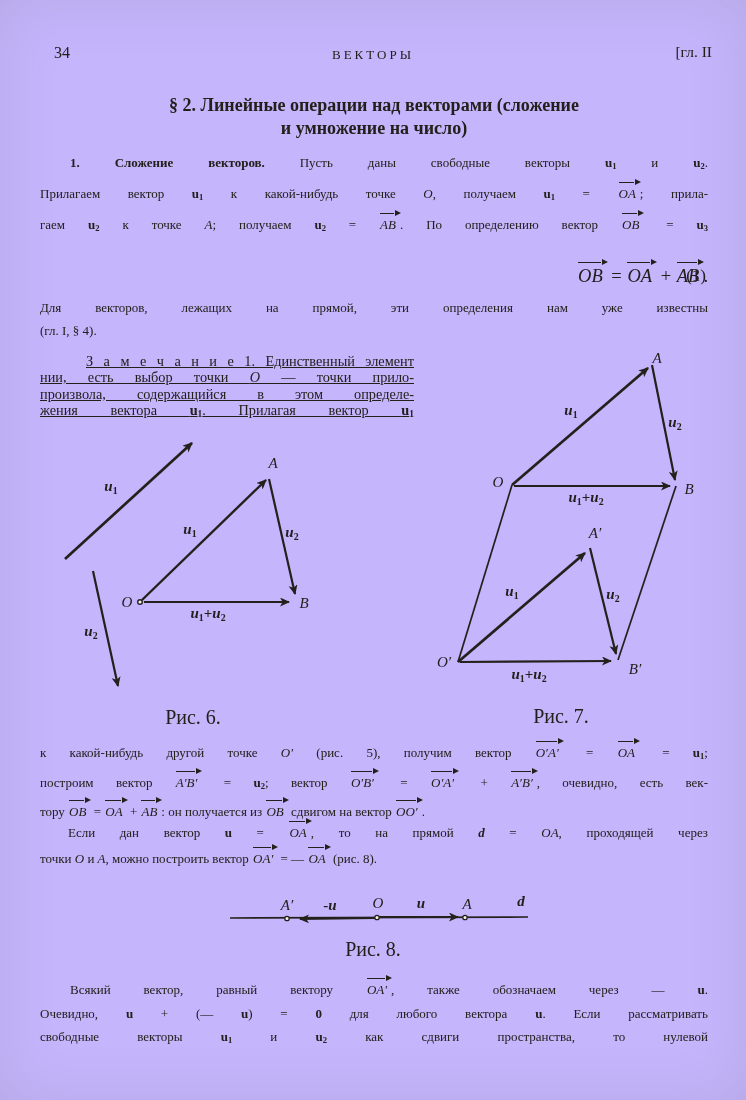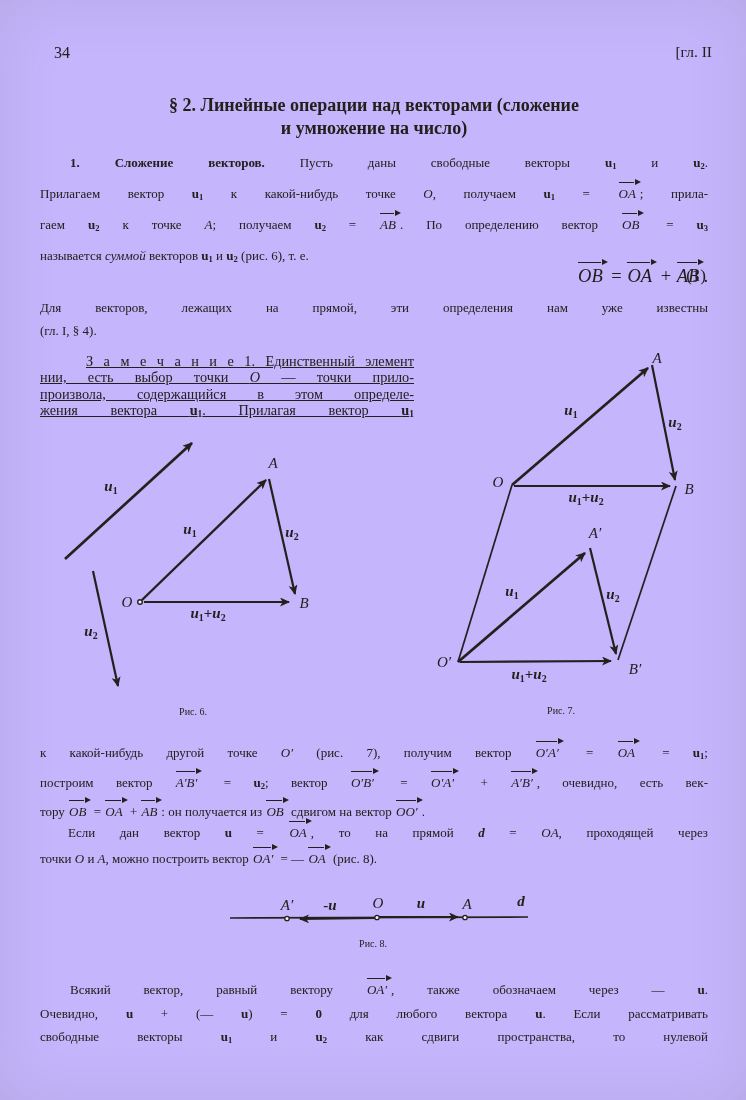--- a/index.html
+++ b/index.html
@@ -29,43 +29,43 @@
   .r-v{font-style:italic;position:relative;padding:0 4px 0 1px;}
   .r-v::before{content:"";position:absolute;left:1px;right:6px;top:-4px;border-top:1.5px solid #24211c;}
   .r-v::after{content:"";position:absolute;right:-1px;top:-7px;width:0;height:0;
     border-style:solid;border-width:3px 0 3px 6px;border-color:transparent transparent transparent #24211c;}
   .equation{position:absolute;left:40px;top:258px;width:668px;text-align:right;
     font-size:18.5px;padding-top:8px;}
   .eq-num{position:absolute;right:2px;top:8px;font-size:17px;}
   .figure{position:absolute;}
   .figure svg{display:block;position:absolute;left:0;top:0;}
   .flabel{position:absolute;transform:translate(-50%,-50%);font-size:15px;white-space:nowrap;}
-  .fcaption{position:absolute;transform:translate(-50%,0);font-size:10px;white-space:nowrap;}
+  .fcaption{position:absolute;transform:translate(-50%,0);font-size:20px;white-space:nowrap;}
   svg line{stroke:#24211c;}
   svg circle{stroke:#24211c;fill:#f4f2ec;}
   svg .ah{fill:#24211c;stroke:none;}
 </style>
 </head>
 <body>
 
 <div class="page">
 
   <span class="abs pgnum">34</span>
+  <span class="abs runhead">ВЕКТОРЫ</span>
   <span class="abs chapref">[гл. II</span>
 
   <div class="abs title">
     <div>§ 2. Линейные операции над векторами (сложение</div>
     <div>и умножение на число)</div>
   </div>
 
   <div class="para" style="left:40px;top:149px;width:668px;line-height:27px;">
       <div class="tline j" style="text-indent: 30px;"><span class="r-b">1. Сложение векторов.</span><span> Пусть даны свободные векторы </span><span class="r-b">u</span><span class="r-bs">1</span><span> и </span><span class="r-b">u</span><span class="r-bs">2</span><span>.</span></div>
       <div class="tline j"><span>Прилагаем вектор </span><span class="r-b">u</span><span class="r-bs">1</span><span> к какой-нибудь точке </span><span class="r-i">O</span><span>, получаем </span><span class="r-b">u</span><span class="r-bs">1</span><span> = </span><span class="r-v">OA</span><span>; прила-</span></div>
       <div class="tline j"><span>гаем </span><span class="r-b">u</span><span class="r-bs">2</span><span> к точке </span><span class="r-i">A</span><span>; получаем </span><span class="r-b">u</span><span class="r-bs">2</span><span> = </span><span class="r-v">AB</span><span>. По определению вектор </span><span class="r-v">OB</span><span> = </span><span class="r-b">u</span><span class="r-bs">3</span></div>
-      <div class="tline"><span>называется </span><span class="r-i">суммой</span><span> векторов </span><span class="r-b">u</span><span class="r-bs">1</span><span> и </span><span class="r-b">u</span><span class="r-bs">2</span><span> (рис. 6), т. е.</span></div>
     </div>
 
   <div class="equation">
     <span><span class="r-v">OB</span><span> = </span><span class="r-v">OA</span><span> + </span><span class="r-v">AB</span><span>.</span></span>
     <span class="eq-num">(1)</span>
   </div>
 
   <div class="para" style="left:40px;top:297px;width:668px;line-height:22.5px;">
       <div class="tline j"><span>Для векторов, лежащих на прямой, эти определения нам уже известны</span></div>
       <div class="tline"><span>(гл. I, § 4).</span></div>
@@ -128,21 +128,21 @@
     <span class="flabel" style="left:163px;top:187px;"><span class="r-i">A′</span></span>
     <span class="flabel" style="left:80px;top:246px;"><span class="r-bi">u</span><span class="r-bs">1</span></span>
     <span class="flabel" style="left:181px;top:249px;"><span class="r-bi">u</span><span class="r-bs">2</span></span>
     <span class="flabel" style="left:97px;top:329px;"><span class="r-bi">u</span><span class="r-bs">1</span><span class="r-b">+</span><span class="r-bi">u</span><span class="r-bs">2</span></span>
     <span class="flabel" style="left:12px;top:316px;"><span class="r-i">O′</span></span>
     <span class="flabel" style="left:203px;top:323px;"><span class="r-i">B′</span></span>
     <div class="fcaption" style="left:129px;top:359px;">Рис. 7.</div>
   </div>
 
   <div class="para" style="left:40px;top:740px;width:668px;line-height:26.5px;">
-      <div class="tline j"><span>к какой-нибудь другой точке </span><span class="r-i">O′</span><span> (рис. 7), получим вектор </span><span class="r-v">O′A′</span><span> = </span><span class="r-v">OA</span><span> = </span><span class="r-b">u</span><span class="r-bs">1</span><span>;</span></div>
+      <div class="tline j"><span>к какой-нибудь другой точке </span><span class="r-i">O′</span><span> (рис. 5), получим вектор </span><span class="r-v">O′A′</span><span> = </span><span class="r-v">OA</span><span> = </span><span class="r-b">u</span><span class="r-bs">1</span><span>;</span></div>
       <div class="tline j"><span>построим вектор </span><span class="r-v">A′B′</span><span> = </span><span class="r-b">u</span><span class="r-bs">2</span><span>; вектор </span><span class="r-v">O′B′</span><span> = </span><span class="r-v">O′A′</span><span> + </span><span class="r-v">A′B′</span><span>, очевидно, есть век-</span></div>
       <div class="tline"><span>тору </span><span class="r-v">OB</span><span> = </span><span class="r-v">OA</span><span> + </span><span class="r-v">AB</span><span>: он получается из </span><span class="r-v">OB</span><span> сдвигом на вектор </span><span class="r-v">OO′</span><span>.</span></div>
     </div>
 
   <div class="para" style="left:40px;top:820px;width:668px;line-height:26px;">
       <div class="tline j" style="text-indent: 28px;"><span>Если дан вектор </span><span class="r-b">u</span><span> = </span><span class="r-v">OA</span><span>, то на прямой </span><span class="r-bi">d</span><span> = </span><span class="r-i">OA</span><span>, проходящей через</span></div>
       <div class="tline"><span>точки </span><span class="r-i">O</span><span> и </span><span class="r-i">A</span><span>, можно построить вектор </span><span class="r-v">OA′</span><span> = — </span><span class="r-v">OA</span><span>   (рис. 8).</span></div>
     </div>
 
   <div class="figure" style="left:222px;top:886px;width:330px;height:80px;">

